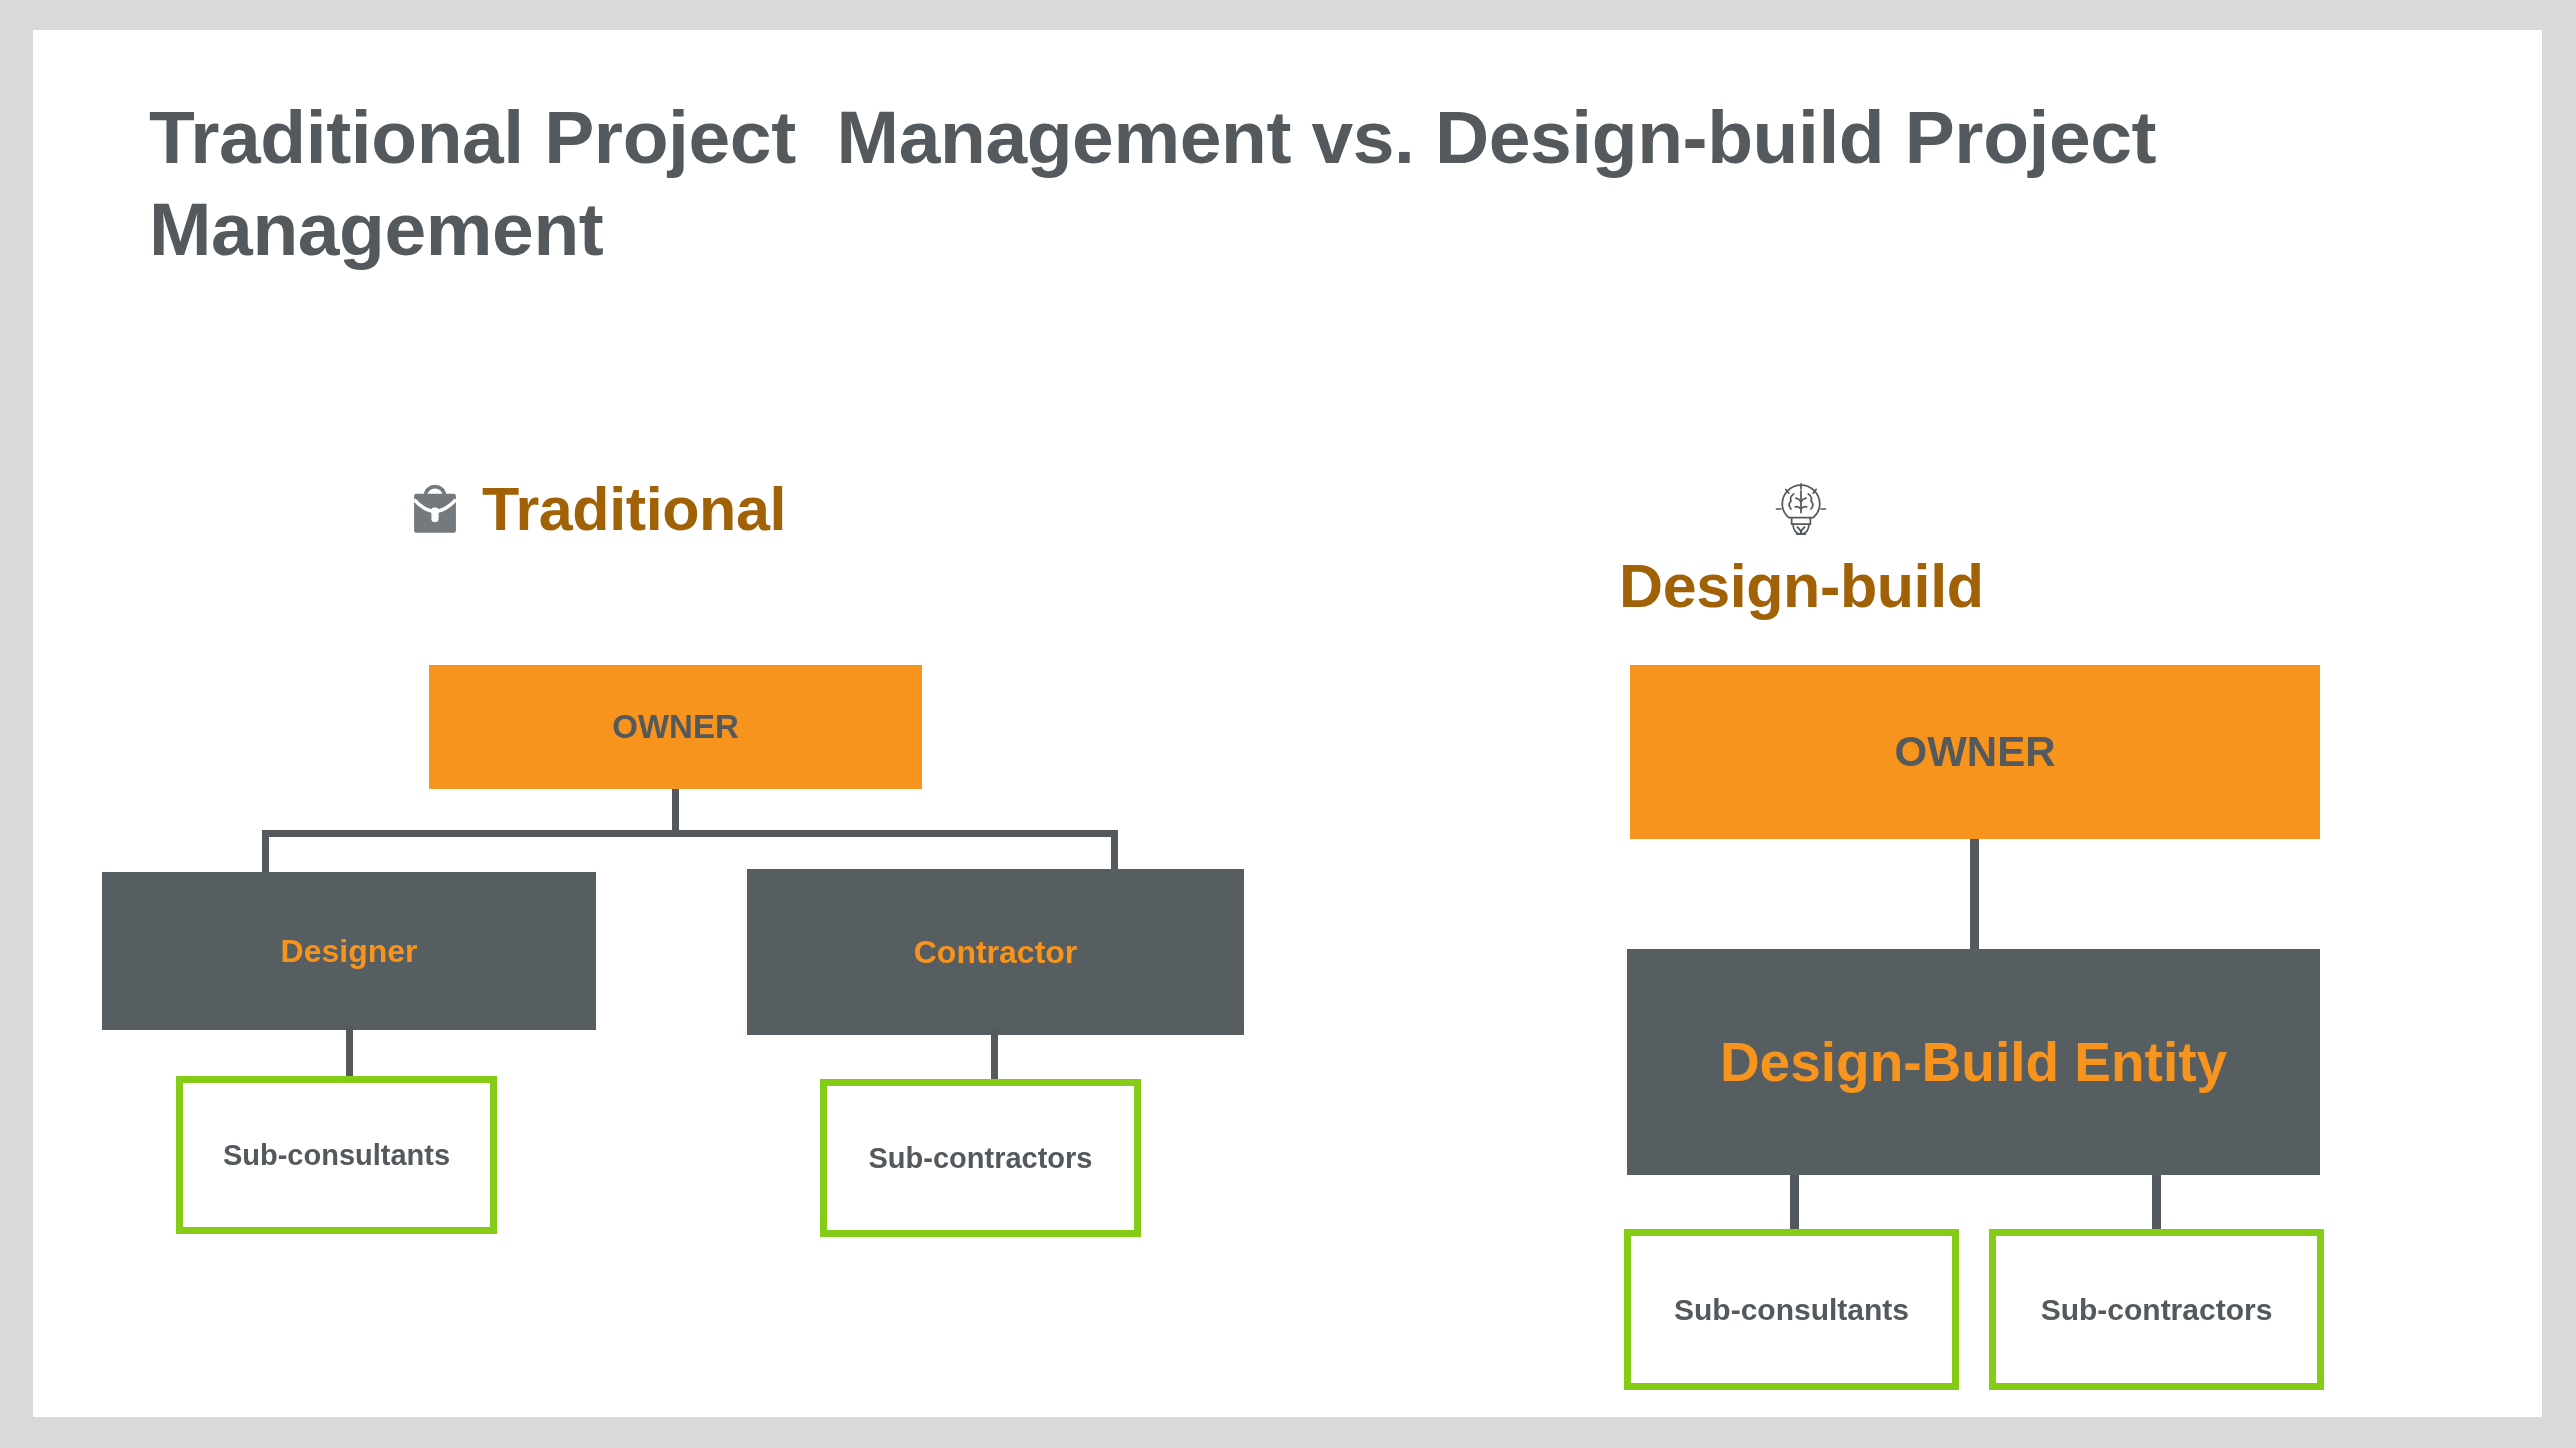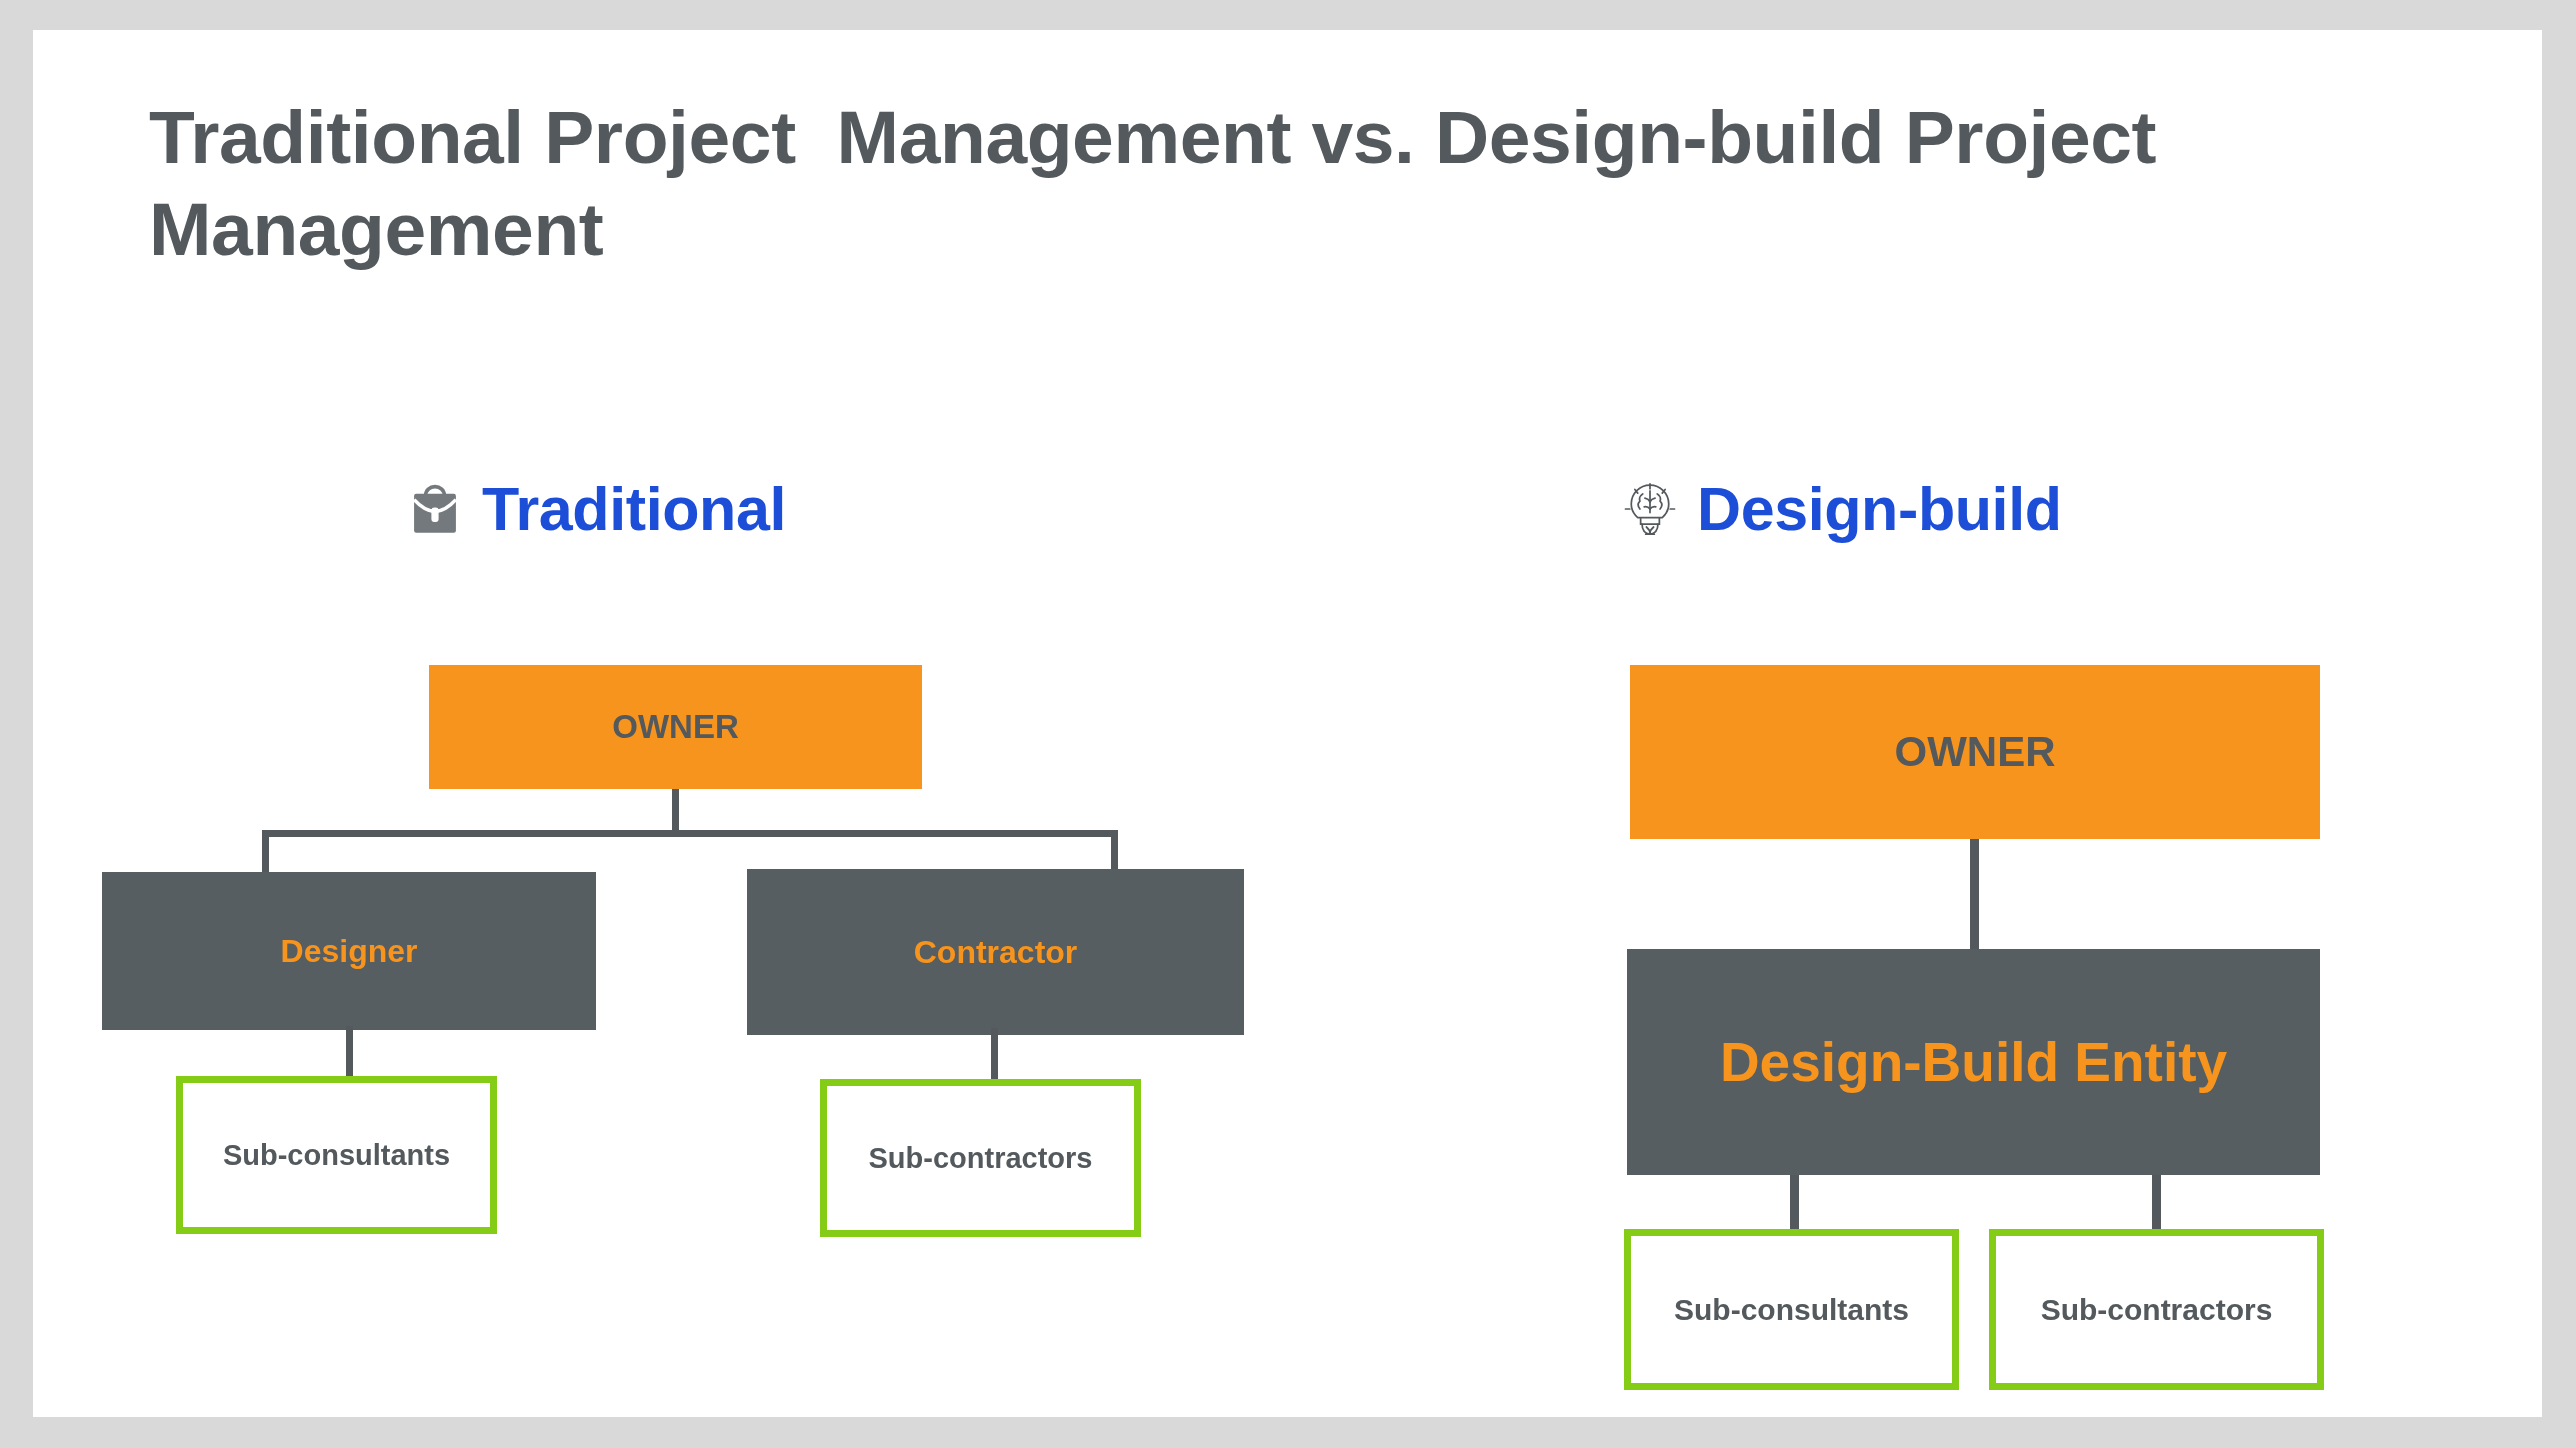--- a/index.html
+++ b/index.html
@@ -50,26 +50,26 @@
   
   .col-head {
     position: absolute;
     display: flex;
     align-items: center;
     gap: 16px;
   }
   .col-head .head-label {
     font-size: 61px;
     font-weight: bold;
-    color: #1d4ed8;
+    color: #a16207;
     letter-spacing: -0.4px;
     line-height: 1;
   }
   #head-traditional { left: 371px; top: 448px; }
-  #head-designbuild { left: 1586px; top: 448px; }
+  #head-designbuild { left: 1586px; top: 448px; flex-direction: column; }
 
   .icon-box {
     width: 62px;
     height: 62px;
     flex: 0 0 62px;
     display: block;
   }
 
   
   .node {

